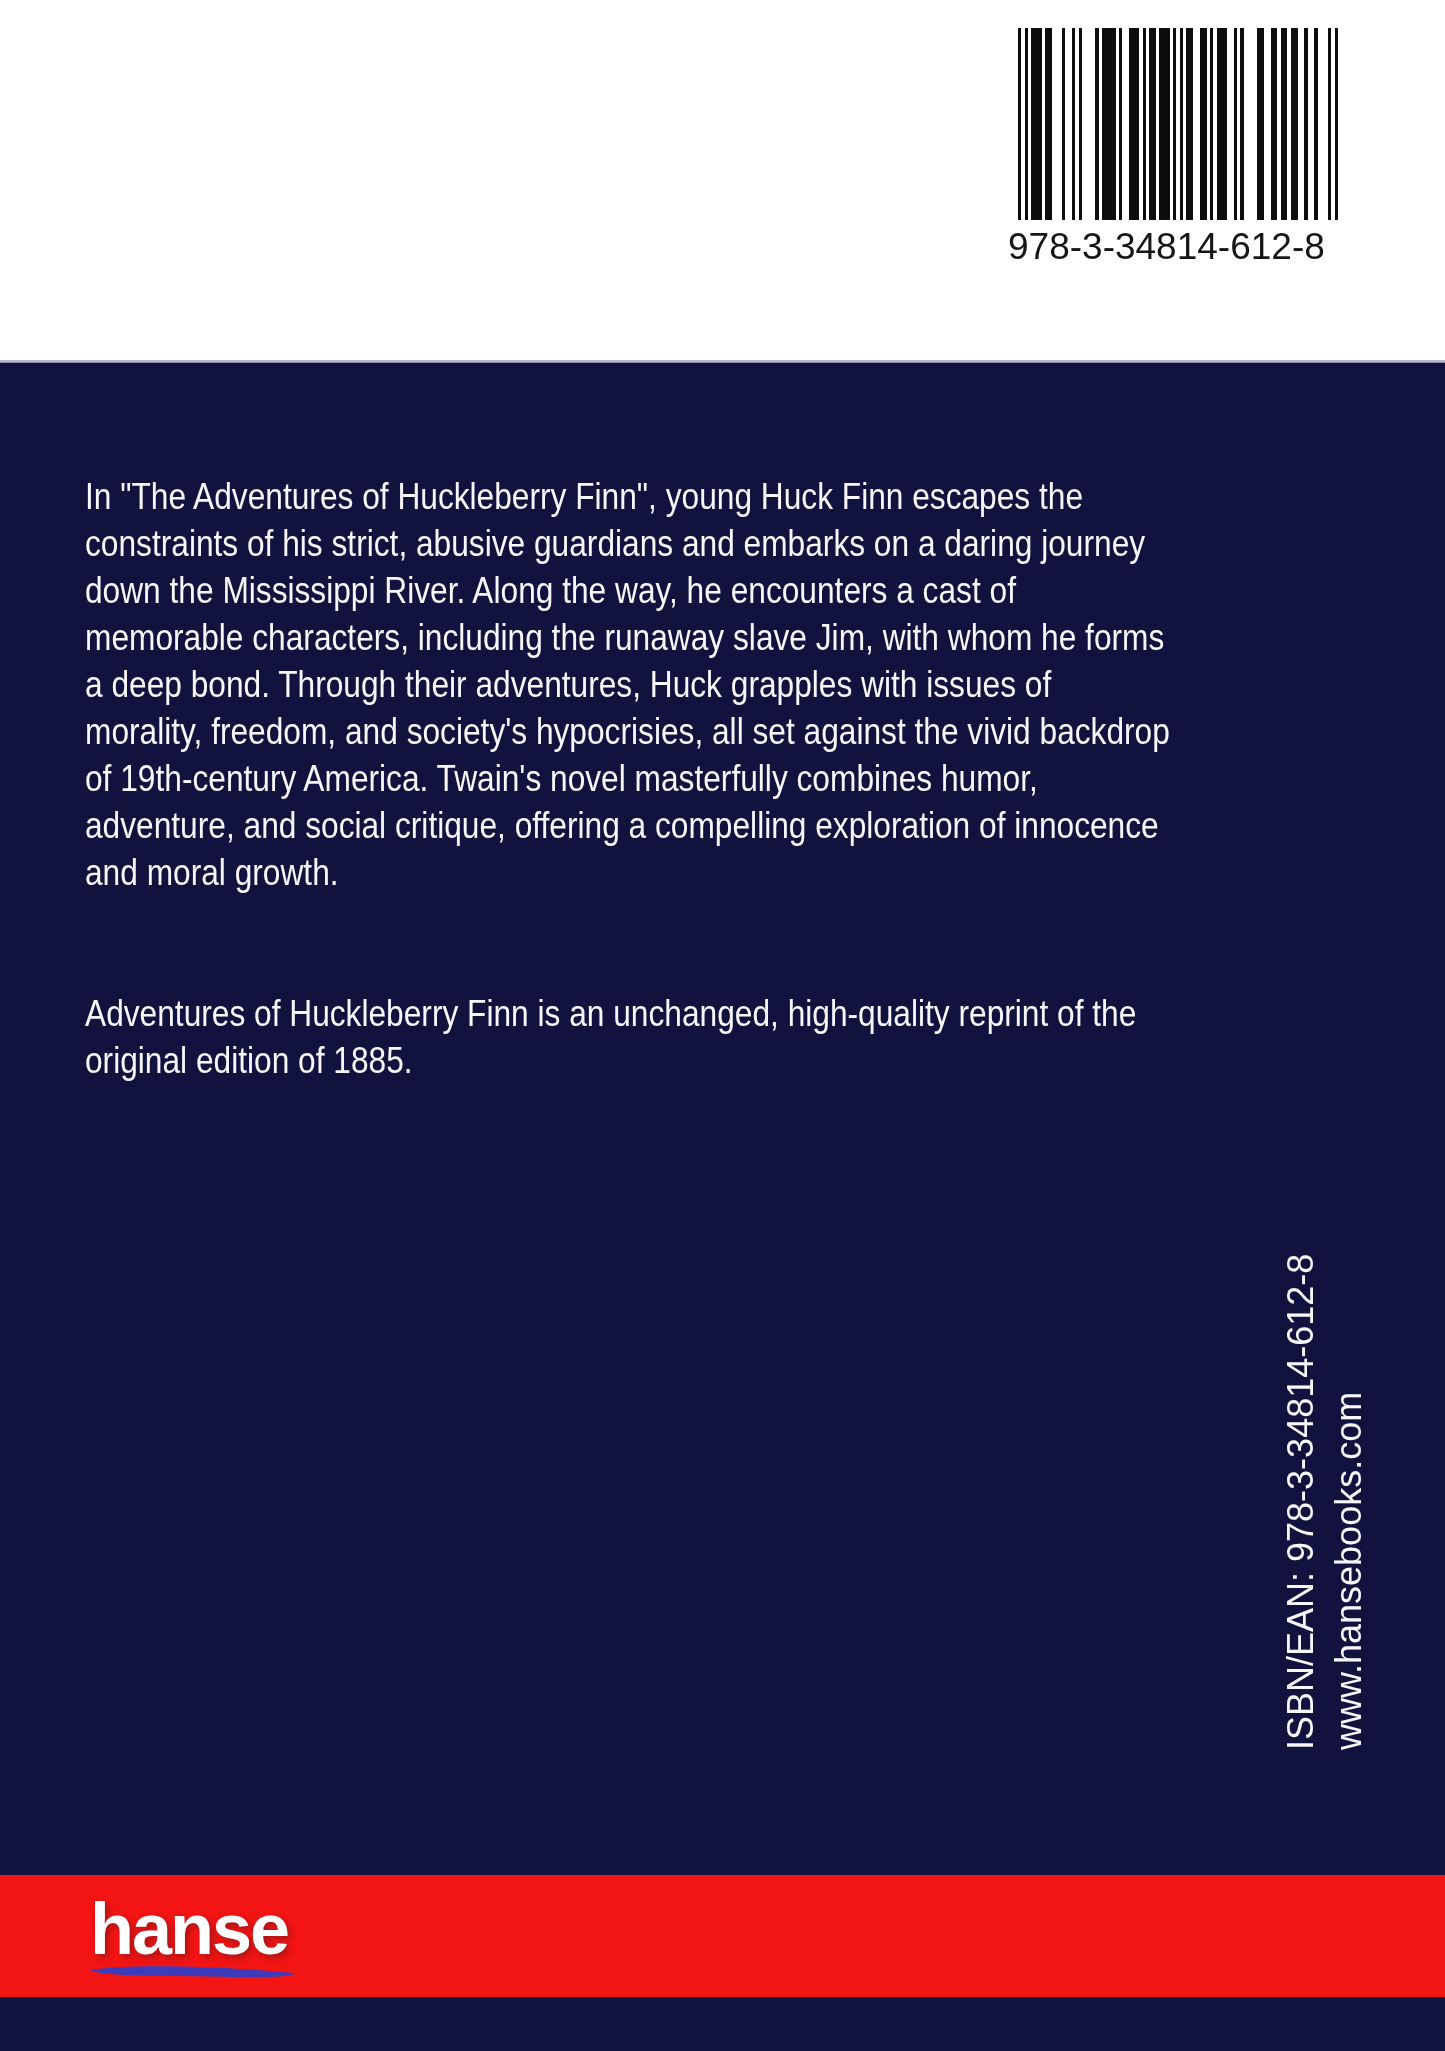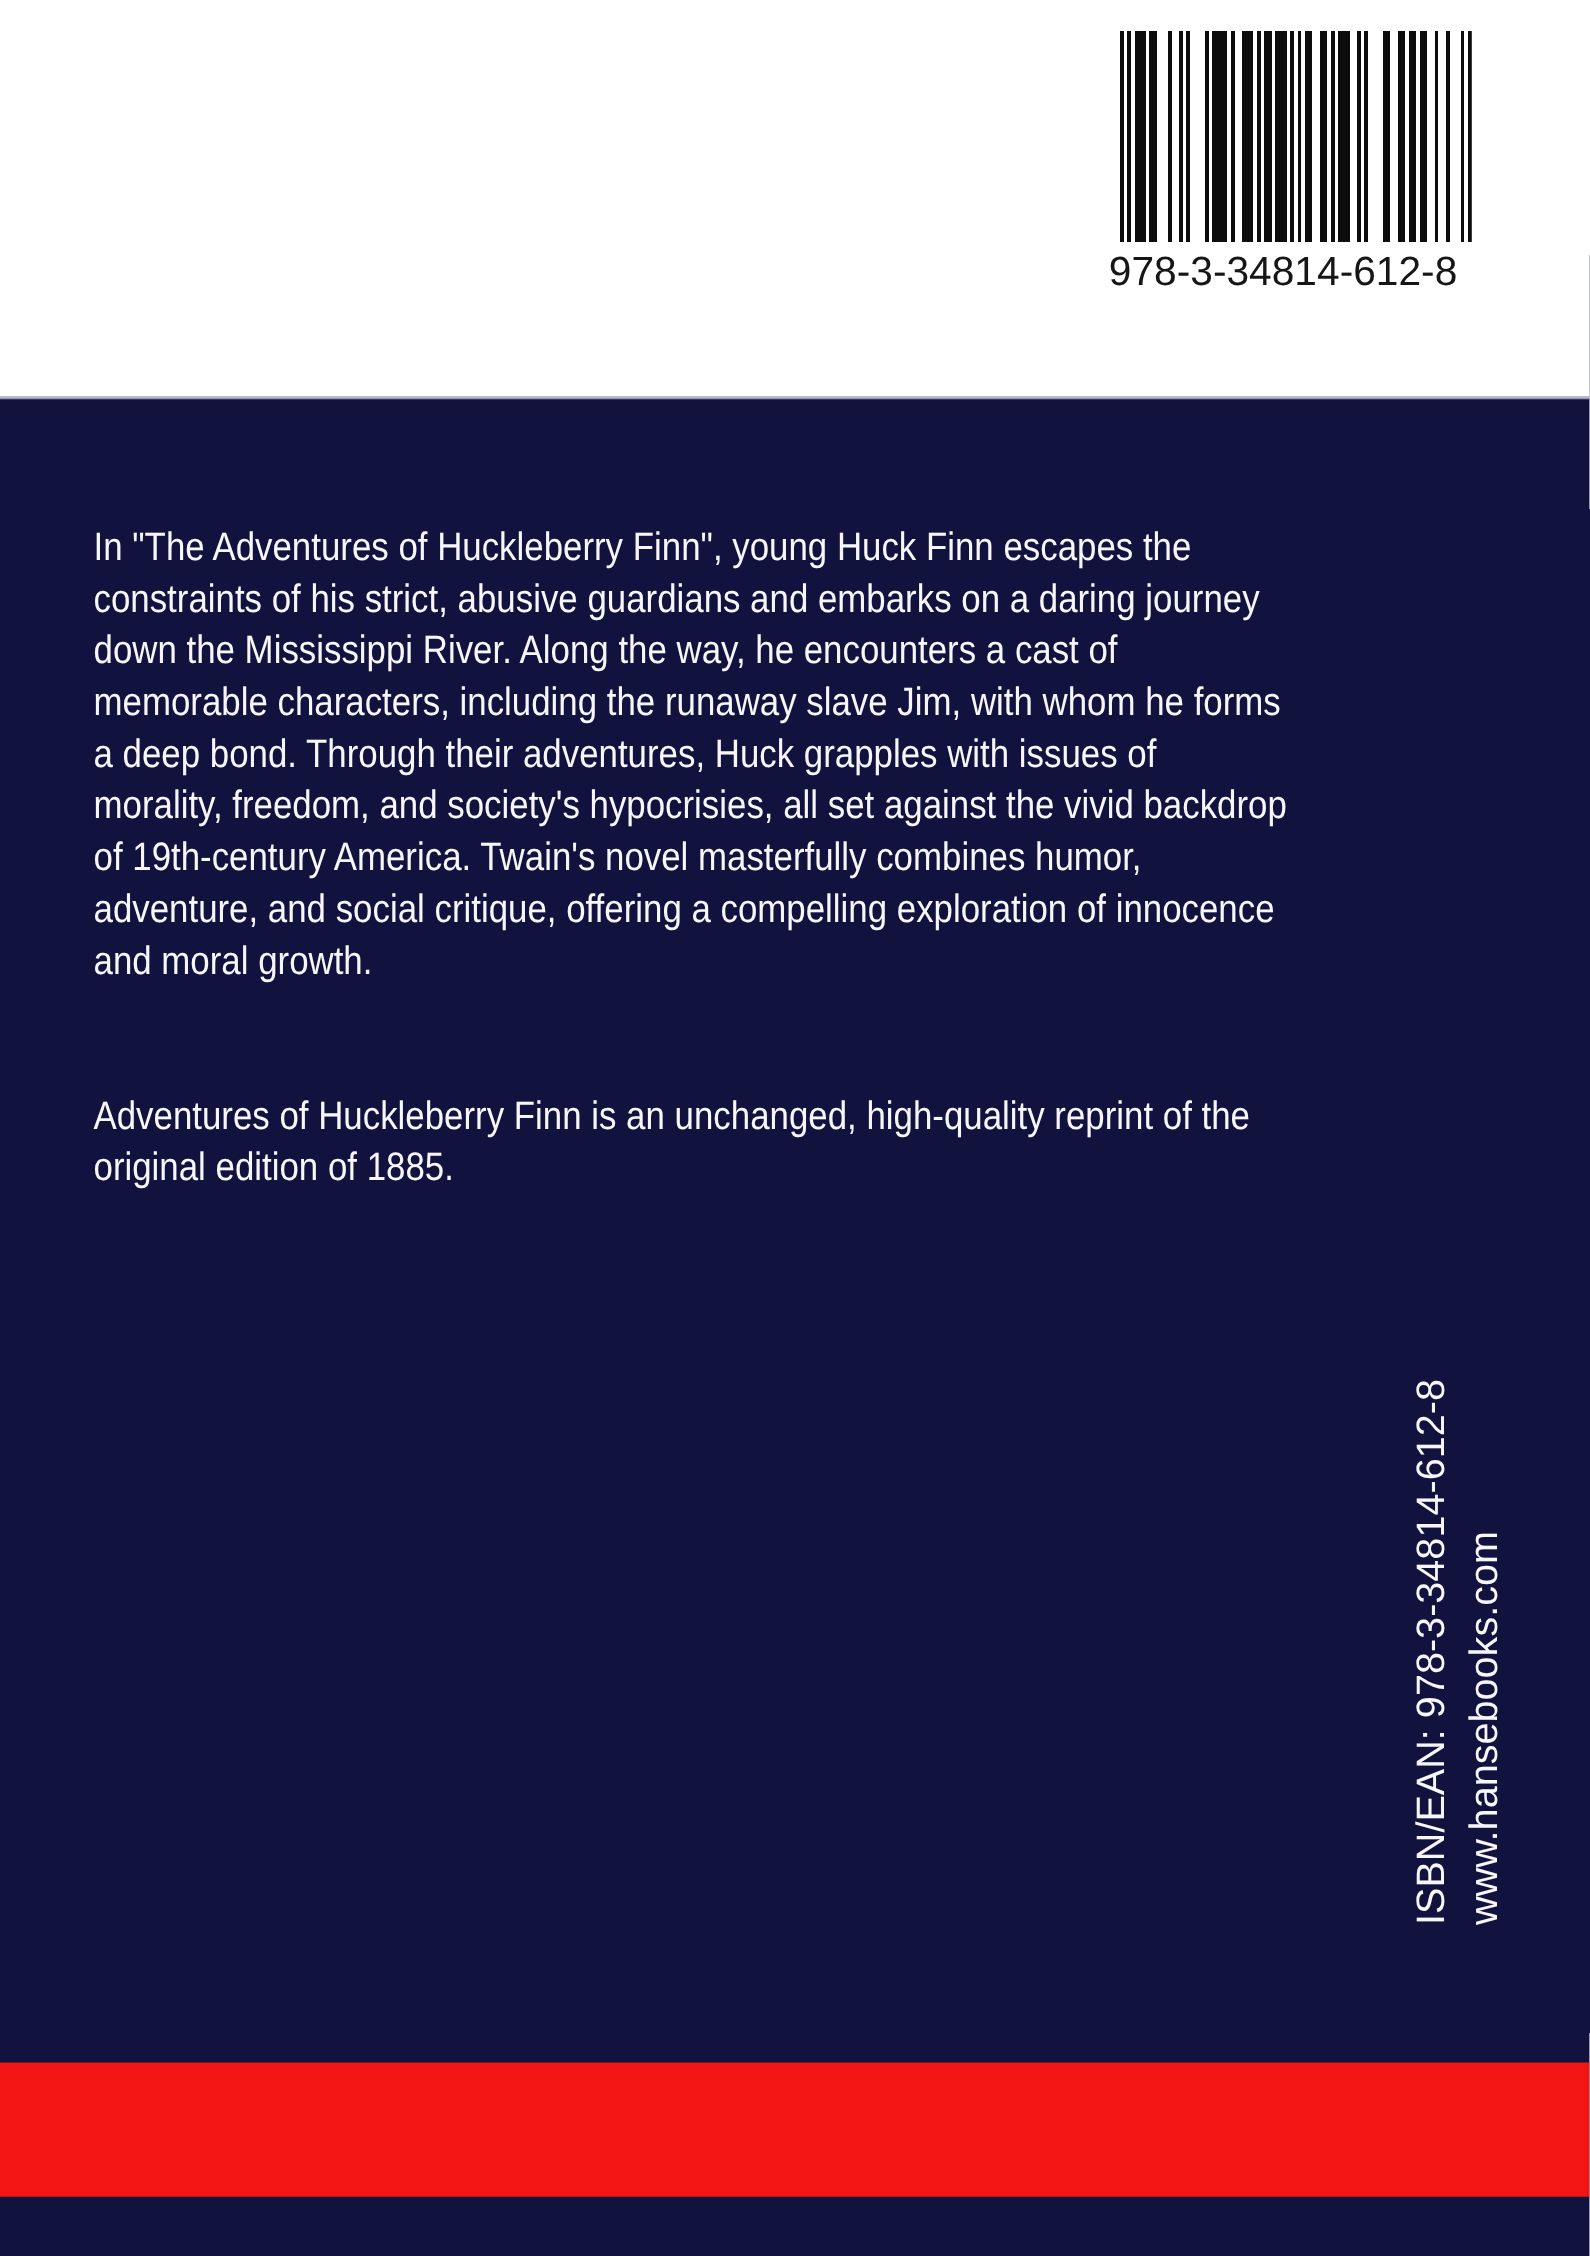--- a/index.html
+++ b/index.html
@@ -132,14 +132,20 @@
 
   <div class="vertical-block">
     <div class="vertical-inner">
       <div class="v-line">ISBN/EAN: 978-3-34814-612-8</div>
       <div class="v-line">www.hansebooks.com</div>
     </div>
   </div>
 
   <div class="red-band"></div>
 
+  <div class="hanse-logo">
+    <div class="hanse-text">hanse</div>
+    <svg class="hanse-underline" width="212" height="18" viewBox="0 0 212 18">
+      <path d="M3,7 C40,1 120,2 207,10 C209,12.5 193,15 136,13.8 C70,12.5 14,13.5 3,7 Z" fill="var(--underline-blue)"></path>
+    </svg>
+  </div>
 
 </div>
 
 </body></html>

